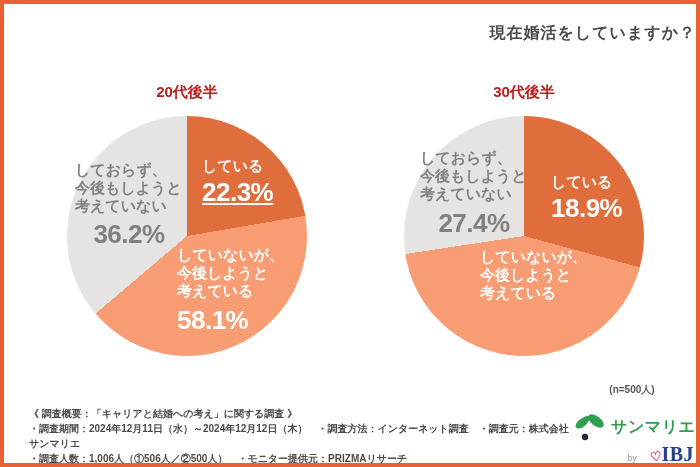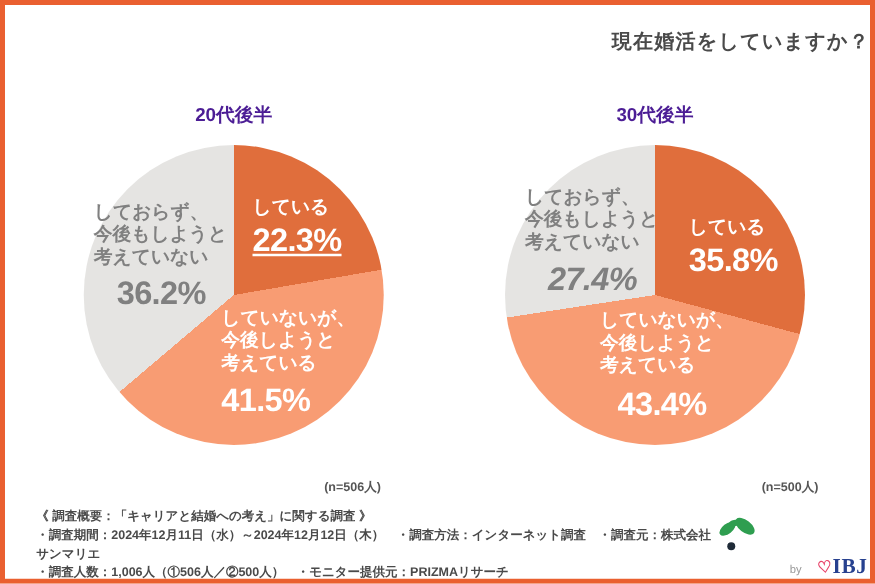--- a/index.html
+++ b/index.html
@@ -14,21 +14,21 @@
   }
   .main-title{
     position:absolute;top:19px;left:0;right:0;
     text-align:right;
     font-size:16px;font-weight:bold;color:#4A4A4A;
     letter-spacing:1px;
   }
   .chart-subtitle{
     position:absolute;top:79px;width:240px;
     text-align:center;
-    font-size:15px;font-weight:bold;color:#4c1d95;
+    font-size:15px;font-weight:bold;color:#b91c1c;
   }
   .subtitle-a{left:63px;}
   .subtitle-b{left:400px;}
   .chart{
     position:absolute;top:112px;width:240px;height:240px;
   }
   .chart-a{left:63px;}
   .chart-b{left:400px;}
   .pie{
     position:absolute;left:0;top:0;width:240px;height:240px;
@@ -82,21 +82,21 @@
     font-size:16px;font-weight:bold;letter-spacing:0.5px;
     margin-left:3px;white-space:nowrap;
   }
   .logo-bottom{
     text-align:right;margin-top:1px;padding-right:2px;
   }
   .by{font-size:9px;color:#999999;margin-right:13px;}
   .heart{font-size:13px;font-weight:bold;display:inline-block;transform:rotate(-8deg);}
   .ibj{
     font-family:"Liberation Serif",serif;
-    font-size:17px;font-weight:bold;letter-spacing:0.5px;
+    font-size:20px;font-weight:bold;letter-spacing:0.5px;
   }
 </style>
 </head>
 <body>
 
 <div class="frame">
 
   <div class="main-title">現在婚活をしていますか？</div>
 
   <div class="chart-subtitle subtitle-a">20代後半</div>
@@ -105,68 +105,67 @@
   <div class="chart chart-a">
     <div class="pie" style="background: conic-gradient(rgb(224, 110, 60) 0deg, rgb(224, 110, 60) 80.28deg, rgb(248, 156, 115) 80.28deg, rgb(248, 156, 115) 229.68deg, rgb(229, 228, 226) 229.68deg, rgb(229, 228, 226) 360deg);"></div>
     <div class="slice-label lbl-doing">
       <div class="txt" style="color: rgb(255, 255, 255);">している</div>
       <div class="pct" style="color: rgb(255, 255, 255);">22.3%</div>
     </div>
     <div class="slice-label lbl-will">
       <div class="txt" style="color: rgb(255, 255, 255);">していないが、
 今後しようと
 考えている</div>
-      <div class="pct" style="color: rgb(255, 255, 255);">41.5%</div>
+      <div class="pct" style="color: rgb(255, 255, 255);">58.1%</div>
     </div>
     <div class="slice-label lbl-not">
       <div class="txt" style="color: rgb(128, 128, 128);">しておらず、
 今後もしようと
 考えていない</div>
       <div class="pct" style="color: rgb(128, 128, 128);">36.2%</div>
     </div>
   </div>
 
   <div class="chart chart-b">
     <div class="pie" style="background: conic-gradient(rgb(224, 110, 60) 0deg, rgb(224, 110, 60) 105.12deg, rgb(248, 156, 115) 105.12deg, rgb(248, 156, 115) 261.36deg, rgb(229, 228, 226) 261.36deg, rgb(229, 228, 226) 360deg);"></div>
     <div class="slice-label lbl-doing">
       <div class="txt" style="color: rgb(255, 255, 255);">している</div>
-      <div class="pct" style="color: rgb(255, 255, 255);">35.8%</div>
+      <div class="pct" style="color: rgb(255, 255, 255);">18.9%</div>
     </div>
     <div class="slice-label lbl-will">
       <div class="txt" style="color: rgb(255, 255, 255);">していないが、
 今後しようと
 考えている</div>
-      <div class="pct" style="color: rgb(255, 255, 255);">43.4%</div>
     </div>
     <div class="slice-label lbl-not">
       <div class="txt" style="color: rgb(128, 128, 128);">しておらず、
 今後もしようと
 考えていない</div>
-      <div class="pct" style="color: rgb(128, 128, 128); font-style: italic;">27.4%</div>
+      <div class="pct" style="color: rgb(128, 128, 128);">27.4%</div>
     </div>
   </div>
 
-  <div class="n-label n-label-a">(n=506人)</div>
   <div class="n-label n-label-b">(n=500人)</div>
 
   <div class="footer">
     <div class="f-line">《 調査概要：「キャリアと結婚への考え」に関する調査 》</div>
     <div class="f-line">・調査期間：2024年12月11日（水）～2024年12月12日（木）　・調査方法：インターネット調査　・調査元：株式会社サンマリエ</div>
     <div class="f-line">・調査人数：1,006人（①506人／②500人）　・モニター提供元：PRIZMAリサーチ</div>
   </div>
 
   <div class="logo">
     <div class="logo-top">
       <svg class="leaf-icon" viewBox="0 0 34 30">
         <g fill="#2F9E50">
           <ellipse cx="8" cy="11" rx="7.5" ry="4" transform="rotate(-38 8 11)"></ellipse>
           <ellipse cx="22" cy="9" rx="9" ry="4.8" transform="rotate(38 22 9)"></ellipse>
           <ellipse cx="13.5" cy="6.5" rx="4.5" ry="2.6" transform="rotate(-8 13.5 6.5)"></ellipse>
         </g>
         <circle cx="11" cy="25" r="3.2" fill="#1F2B38"></circle>
       </svg>
+      <span class="brand" style="color: rgb(47, 158, 80);">サンマリエ</span>
     </div>
     <div class="logo-bottom">
       <span class="by">by</span><span class="heart" style="color: rgb(232, 68, 106);">♡</span><span class="ibj" style="color: rgb(39, 65, 143);">IBJ</span>
     </div>
   </div>
 
 </div>
 
 </body></html>

